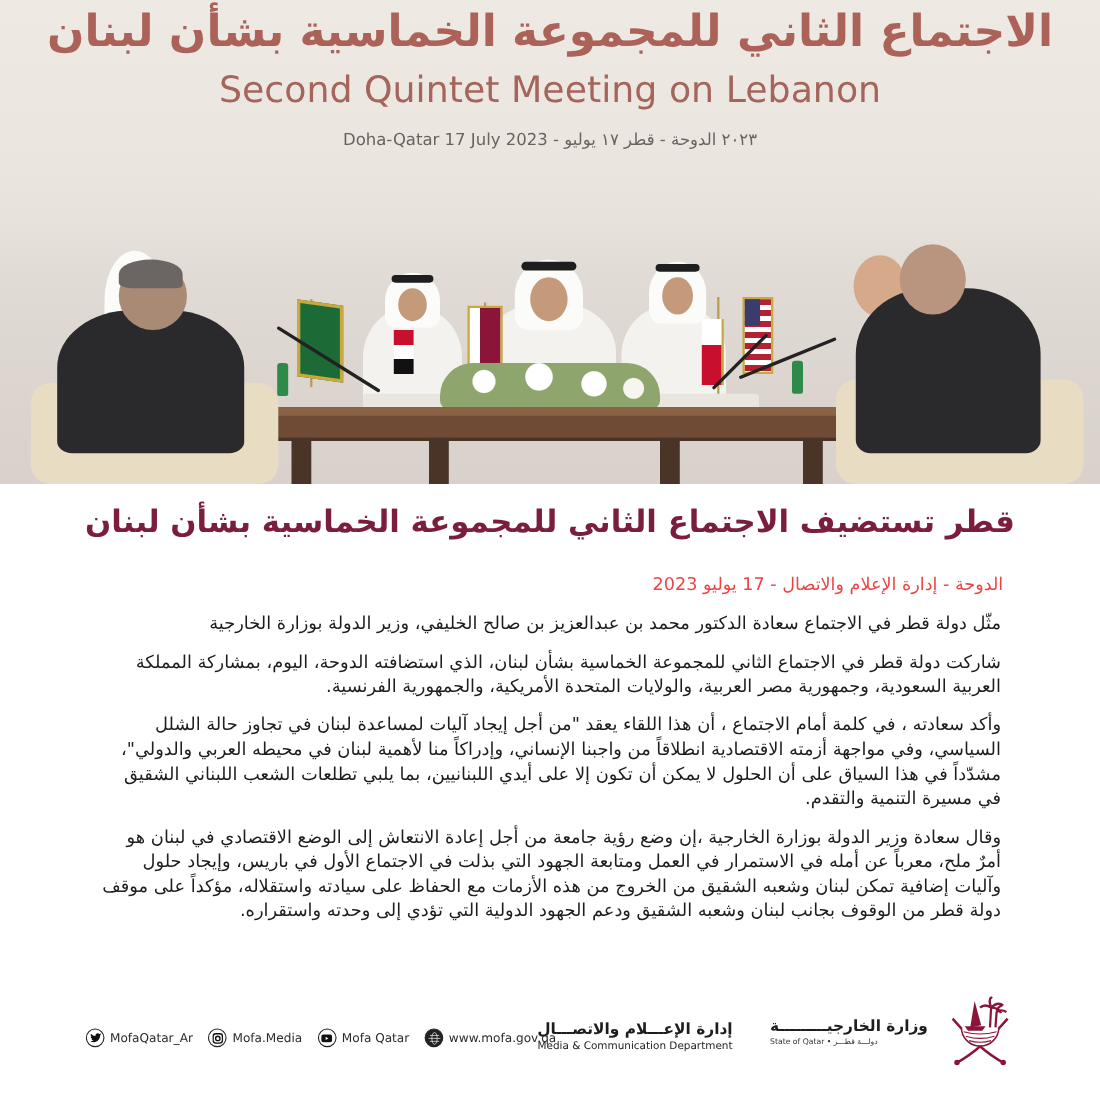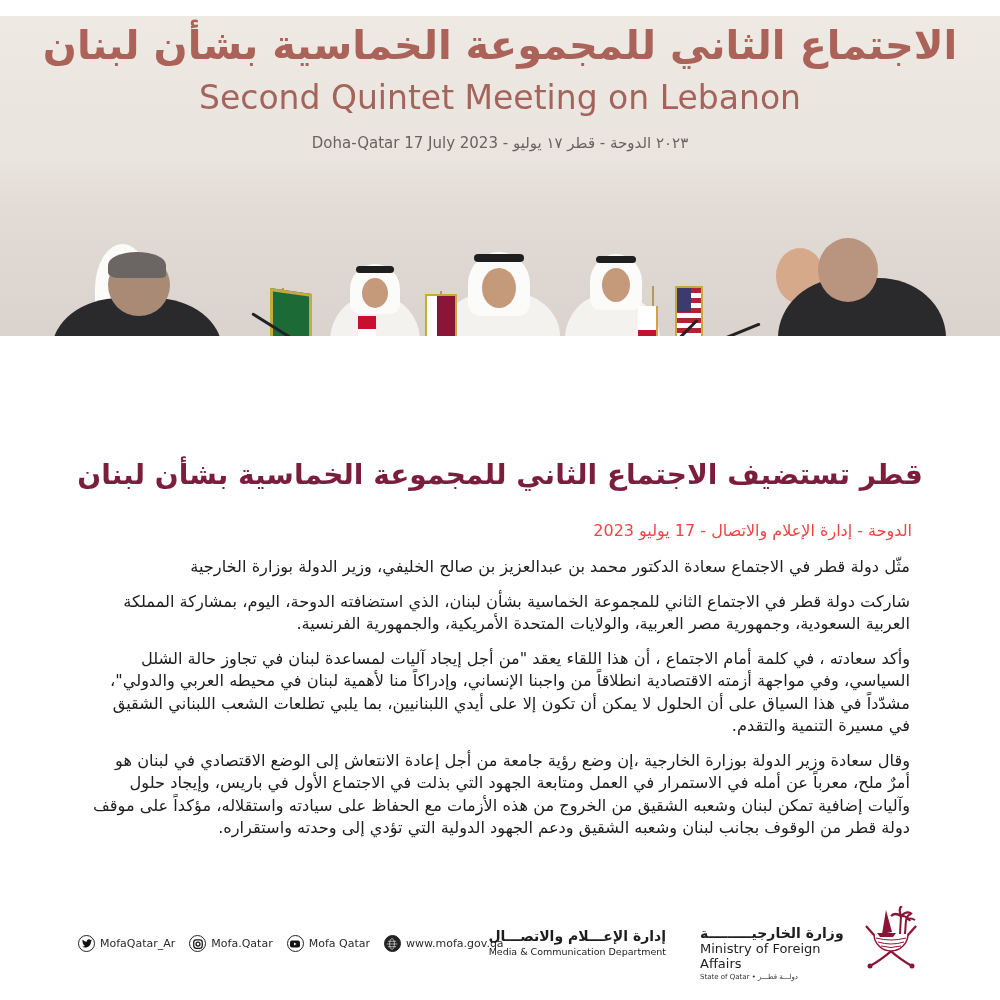--- a/index.html
+++ b/index.html
@@ -1,21 +1,21 @@
 <!DOCTYPE html>
 <html><head>
 <meta charset="utf-8">
 <style>
   * { box-sizing: border-box; margin: 0; padding: 0; }
   html, body { width: 1000px; height: 1000px; background: #ffffff; overflow: hidden; }
   body { font-family: "DejaVu Sans", sans-serif; color: #1d1d1d; position: relative; }
 
   
   .photo {
-    position: absolute; left: 0; top: 16px; width: 1000px; height: 320px; overflow: hidden;
+    position: absolute; left: 0; top: 0; width: 1000px; height: 440px; overflow: hidden;
     background: linear-gradient(180deg, #efe9e4 0%, #eae4df 45%, #e3ddd8 60%, #ddd6d0 100%);
   }
   .banner-ar {
     position: absolute; top: 6px; left: 0; width: 100%; text-align: center;
     font-size: 40px; font-weight: bold; color: #a5574e; direction: rtl; letter-spacing: 0;
     opacity: 0.92;
   }
   .banner-en {
     position: absolute; top: 62px; left: 0; width: 100%; text-align: center;
     font-family: "DejaVu Sans", sans-serif; font-size: 33px; font-weight: normal; color: #9e5a50;
@@ -174,21 +174,21 @@
     </span>
     <span>MofaQatar_Ar</span>
   </div>
   <div class="social-item">
     <span class="social-icon">
       <svg width="10" height="10" viewBox="0 0 20 20">
           <rect x="1.5" y="1.5" width="17" height="17" rx="5" fill="none" stroke="#111" stroke-width="2.5"></rect>
           <circle cx="10" cy="10" r="4" fill="none" stroke="#111" stroke-width="2.5"></circle>
         </svg>
     </span>
-    <span>Mofa.Qatar</span>
+    <span>Mofa.Media</span>
   </div>
   <div class="social-item">
     <span class="social-icon">
       <svg width="10" height="8" viewBox="0 0 20 14">
           <rect x="0" y="0" width="20" height="14" rx="4" fill="#111"></rect>
           <path d="M8 4l5 3-5 3z" fill="#fff"></path>
         </svg>
     </span>
     <span>Mofa Qatar</span>
   </div>
@@ -206,21 +206,20 @@
   </div>
 </div>
 
 <div class="media-dept">
   <div class="ar">إدارة الإعـــلام والاتصـــال</div>
   <div class="en">Media &amp; Communication Department</div>
 </div>
 
 <div class="ministry">
   <div class="ar">وزارة الخارجيـــــــــة</div>
-  <div class="en">Ministry of Foreign Affairs</div>
   <div class="sub">State of Qatar • دولـــة قطـــر</div>
 </div>
 
 <div class="emblem">
   <svg width="62" height="66" viewBox="0 0 62 66">
 
     <path d="M6 20 Q30 48 52 60" stroke="#8a1538" stroke-width="2.2" fill="none"></path>
     <path d="M56 20 Q32 48 10 60" stroke="#8a1538" stroke-width="2.2" fill="none"></path>
     <circle cx="52" cy="60" r="2.5" fill="#8a1538"></circle>
     <circle cx="10" cy="60" r="2.5" fill="#8a1538"></circle>

